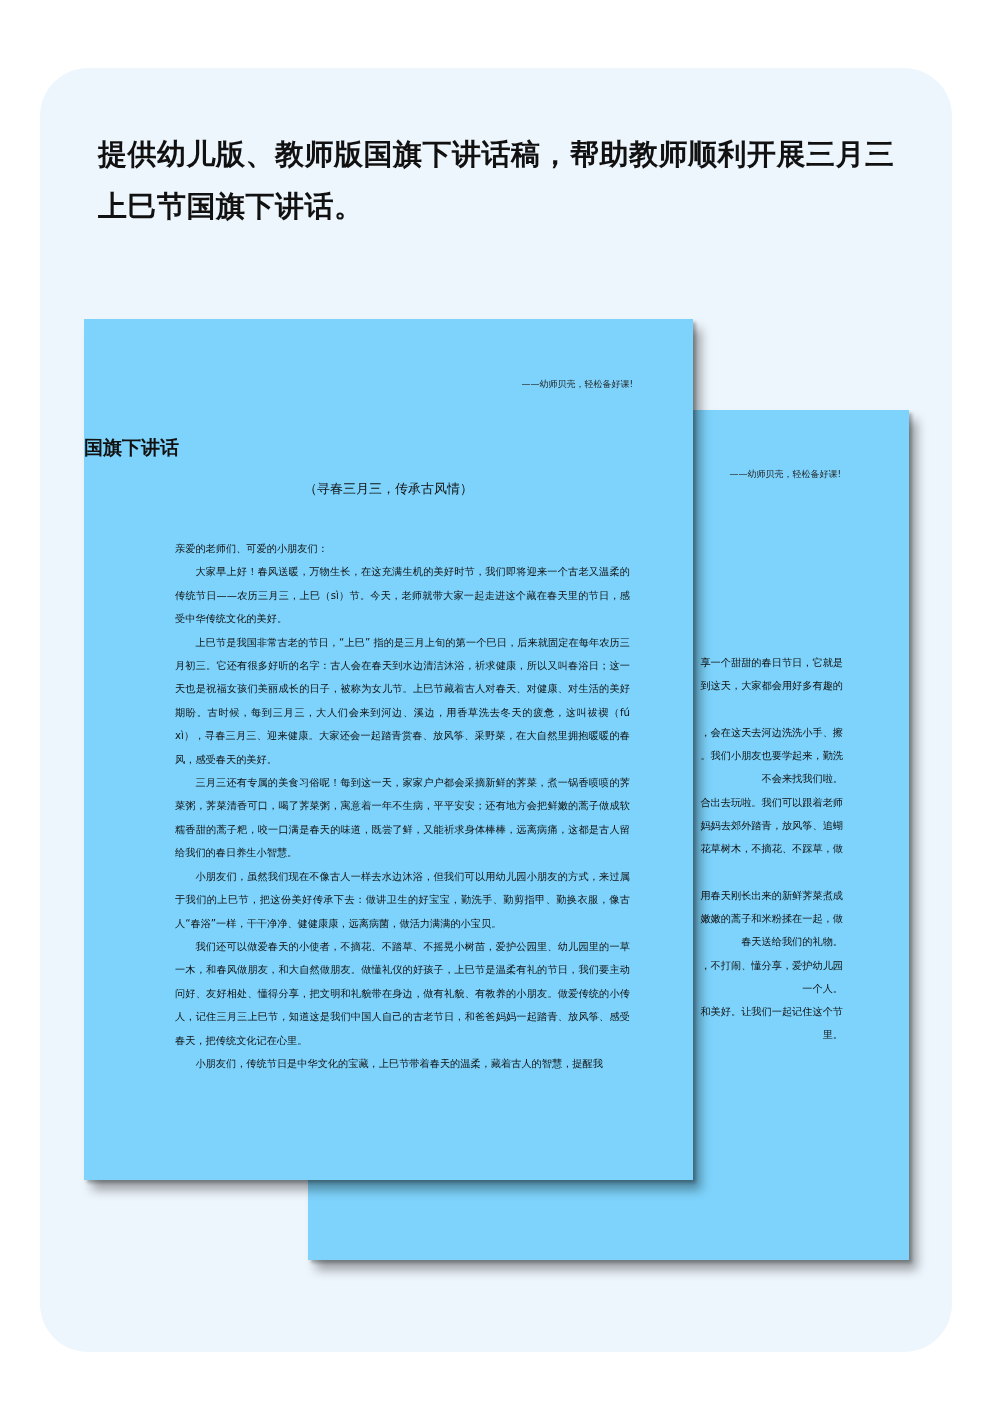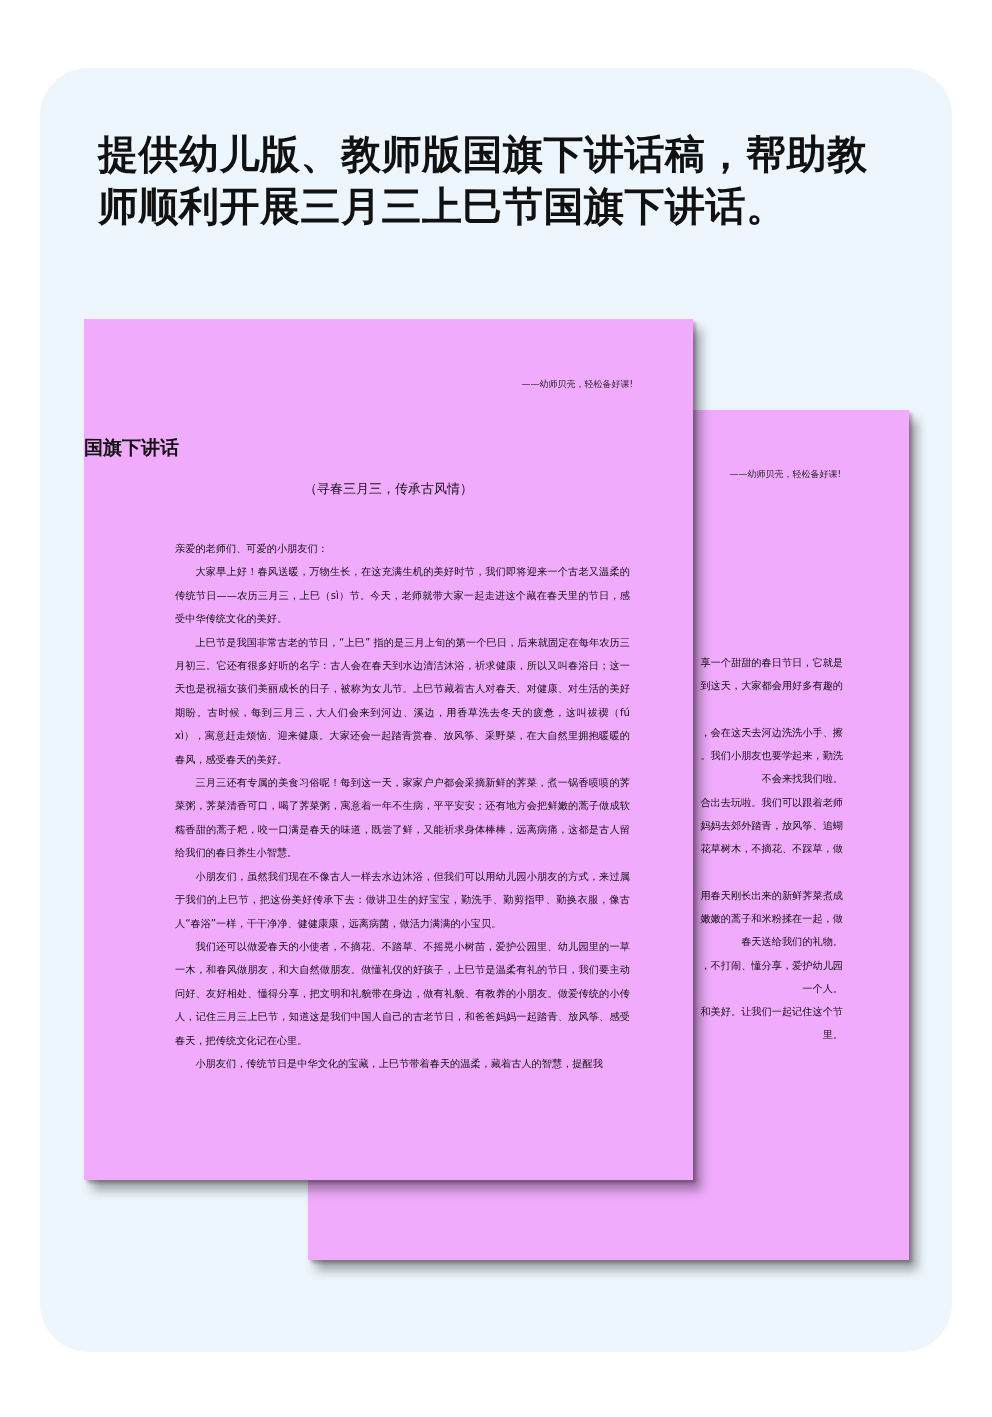--- a/index.html
+++ b/index.html
@@ -6,24 +6,24 @@
     body {
       width: 992px; height: 1417px; background: #ffffff; position: relative; overflow: hidden;
       font-family: "DejaVu Sans", "Liberation Sans", sans-serif; color: #111;
     }
     .card {
       position: absolute; left: 40px; top: 68px; width: 912px; height: 1284px;
       background: #eef6fd; border-radius: 48px;
     }
     .headline {
       position: absolute; left: 98px; top: 128px; width: 800px;
-      font-size: 40px; line-height: 52px; color: #111; letter-spacing: 0.5px; margin: 0;
+      font-size: 29px; line-height: 52px; color: #111; letter-spacing: 0.5px; margin: 0;
     }
     .page {
-      position: absolute; background: #f0abfc; overflow: hidden;
+      position: absolute; background: #7dd3fc; overflow: hidden;
       box-shadow: 8px 10px 10px rgba(0,0,0,0.35), 3px 3px 3px rgba(0,0,0,0.25);
     }
     .page.back { left: 308px; top: 410px; width: 601px; height: 850px; }
     .page.front { left: 84px; top: 319px; width: 609px; height: 861px; }
 
     .tagline { position: absolute; font-size: 9px; color: #222; white-space: nowrap; }
     .front .tagline { right: 60px; top: 59px; }
     .back .tagline { right: 68px; top: 58px; }
 
     .doc-title { position: absolute; left: 0; right: 0; font-size: 19px; font-weight: bold; color: #111; }
@@ -74,19 +74,19 @@
     </div>
 </div>
 
 <div class="page front">
   <div class="tagline">——幼师贝壳，轻松备好课!</div>
   <div class="doc-title">国旗下讲话</div>
   <div class="doc-sub">（寻春三月三，传承古风情）</div>
   <div class="body-text">
     <p class="salutation">亲爱的老师们、可爱的小朋友们：</p>
     <p>大家早上好！春风送暖，万物生长，在这充满生机的美好时节，我们即将迎来一个古老又温柔的传统节日——农历三月三，上巳（sì）节。今天，老师就带大家一起走进这个藏在春天里的节日，感受中华传统文化的美好。</p>
-    <p>上巳节是我国非常古老的节日，“上巳” 指的是三月上旬的第一个巳日，后来就固定在每年农历三月初三。它还有很多好听的名字：古人会在春天到水边清洁沐浴，祈求健康，所以又叫春浴日；这一天也是祝福女孩们美丽成长的日子，被称为女儿节。上巳节藏着古人对春天、对健康、对生活的美好期盼。古时候，每到三月三，大人们会来到河边、溪边，用香草洗去冬天的疲惫，这叫祓禊（fú xì），寓意赶走烦恼、迎来健康。大家还会一起踏青赏春、放风筝、采野菜，在大自然里拥抱暖暖的春风，感受春天的美好。</p>
+    <p>上巳节是我国非常古老的节日，“上巳” 指的是三月上旬的第一个巳日，后来就固定在每年农历三月初三。它还有很多好听的名字：古人会在春天到水边清洁沐浴，祈求健康，所以又叫春浴日；这一天也是祝福女孩们美丽成长的日子，被称为女儿节。上巳节藏着古人对春天、对健康、对生活的美好期盼。古时候，每到三月三，大人们会来到河边、溪边，用香草洗去冬天的疲惫，这叫祓禊（fú xì），寻春三月三、迎来健康。大家还会一起踏青赏春、放风筝、采野菜，在大自然里拥抱暖暖的春风，感受春天的美好。</p>
     <p>三月三还有专属的美食习俗呢！每到这一天，家家户户都会采摘新鲜的荠菜，煮一锅香喷喷的荠菜粥，荠菜清香可口，喝了荠菜粥，寓意着一年不生病，平平安安；还有地方会把鲜嫩的蒿子做成软糯香甜的蒿子粑，咬一口满是春天的味道，既尝了鲜，又能祈求身体棒棒，远离病痛，这都是古人留给我们的春日养生小智慧。</p>
     <p>小朋友们，虽然我们现在不像古人一样去水边沐浴，但我们可以用幼儿园小朋友的方式，来过属于我们的上巳节，把这份美好传承下去：做讲卫生的好宝宝，勤洗手、勤剪指甲、勤换衣服，像古人“春浴”一样，干干净净、健健康康，远离病菌，做活力满满的小宝贝。</p>
     <p>我们还可以做爱春天的小使者，不摘花、不踏草、不摇晃小树苗，爱护公园里、幼儿园里的一草一木，和春风做朋友，和大自然做朋友。做懂礼仪的好孩子，上巳节是温柔有礼的节日，我们要主动问好、友好相处、懂得分享，把文明和礼貌带在身边，做有礼貌、有教养的小朋友。做爱传统的小传人，记住三月三上巳节，知道这是我们中国人自己的古老节日，和爸爸妈妈一起踏青、放风筝、感受春天，把传统文化记在心里。</p>
     <p>小朋友们，传统节日是中华文化的宝藏，上巳节带着春天的温柔，藏着古人的智慧，提醒我</p>
   </div>
 </div>
 
 </body></html>

